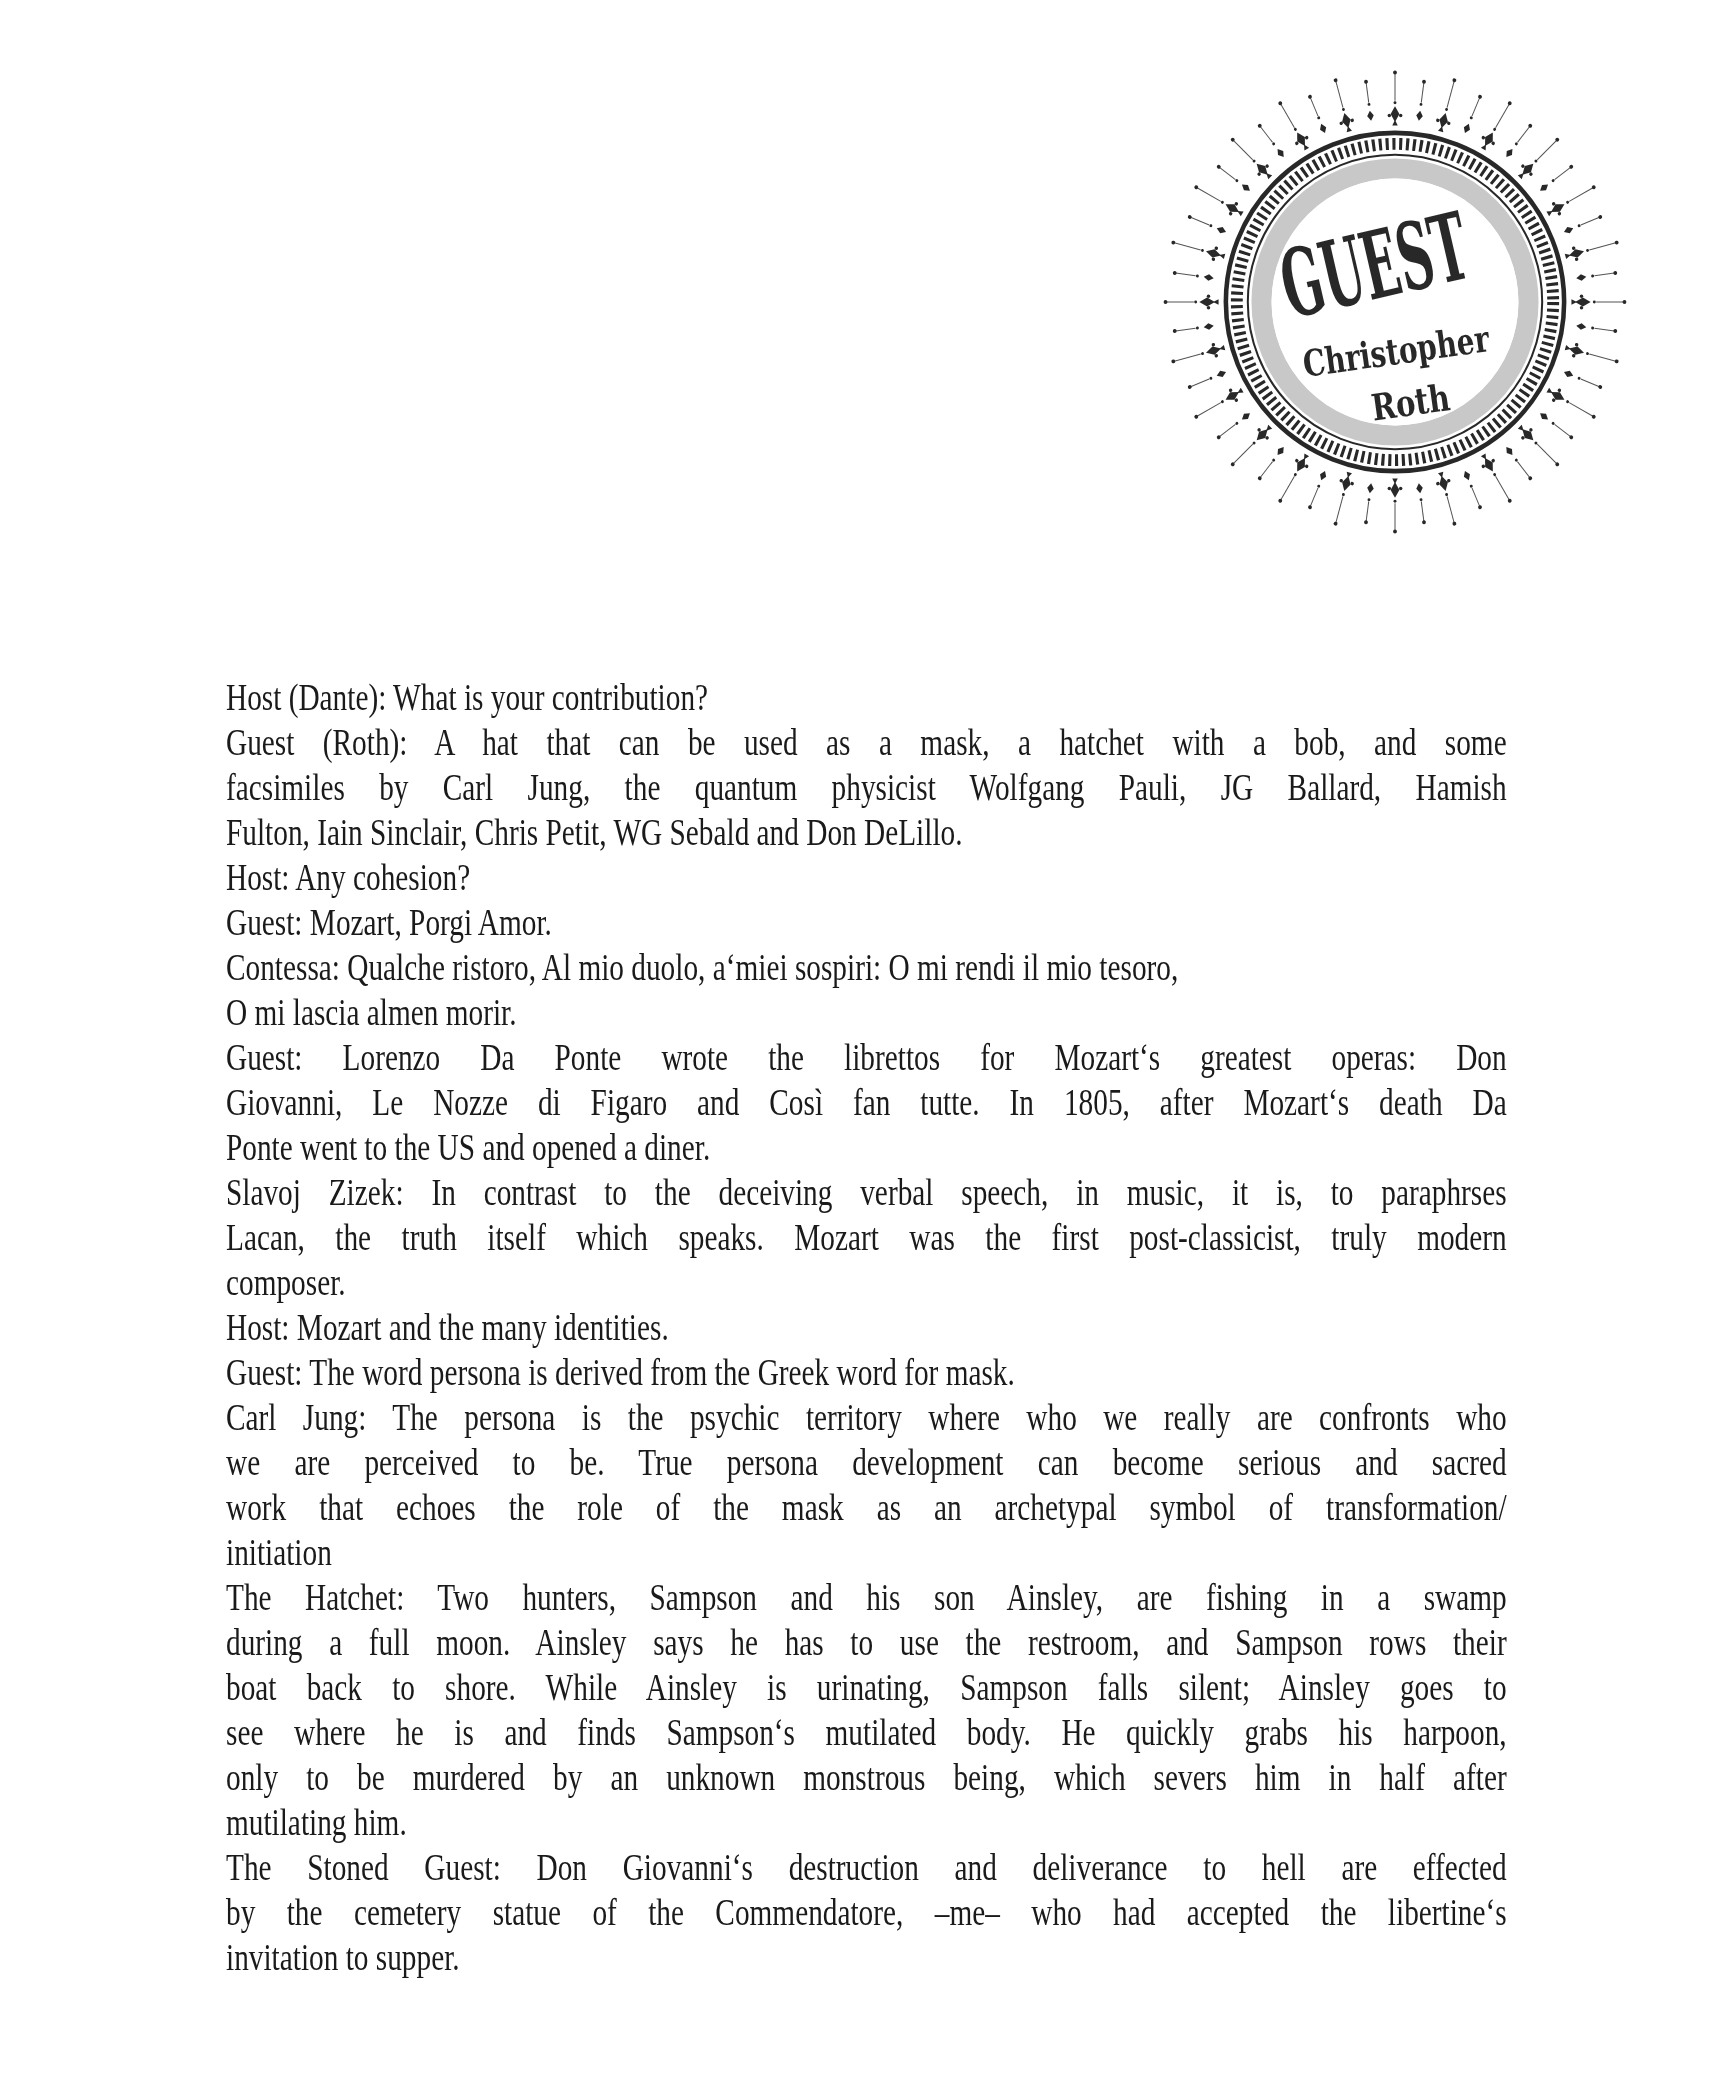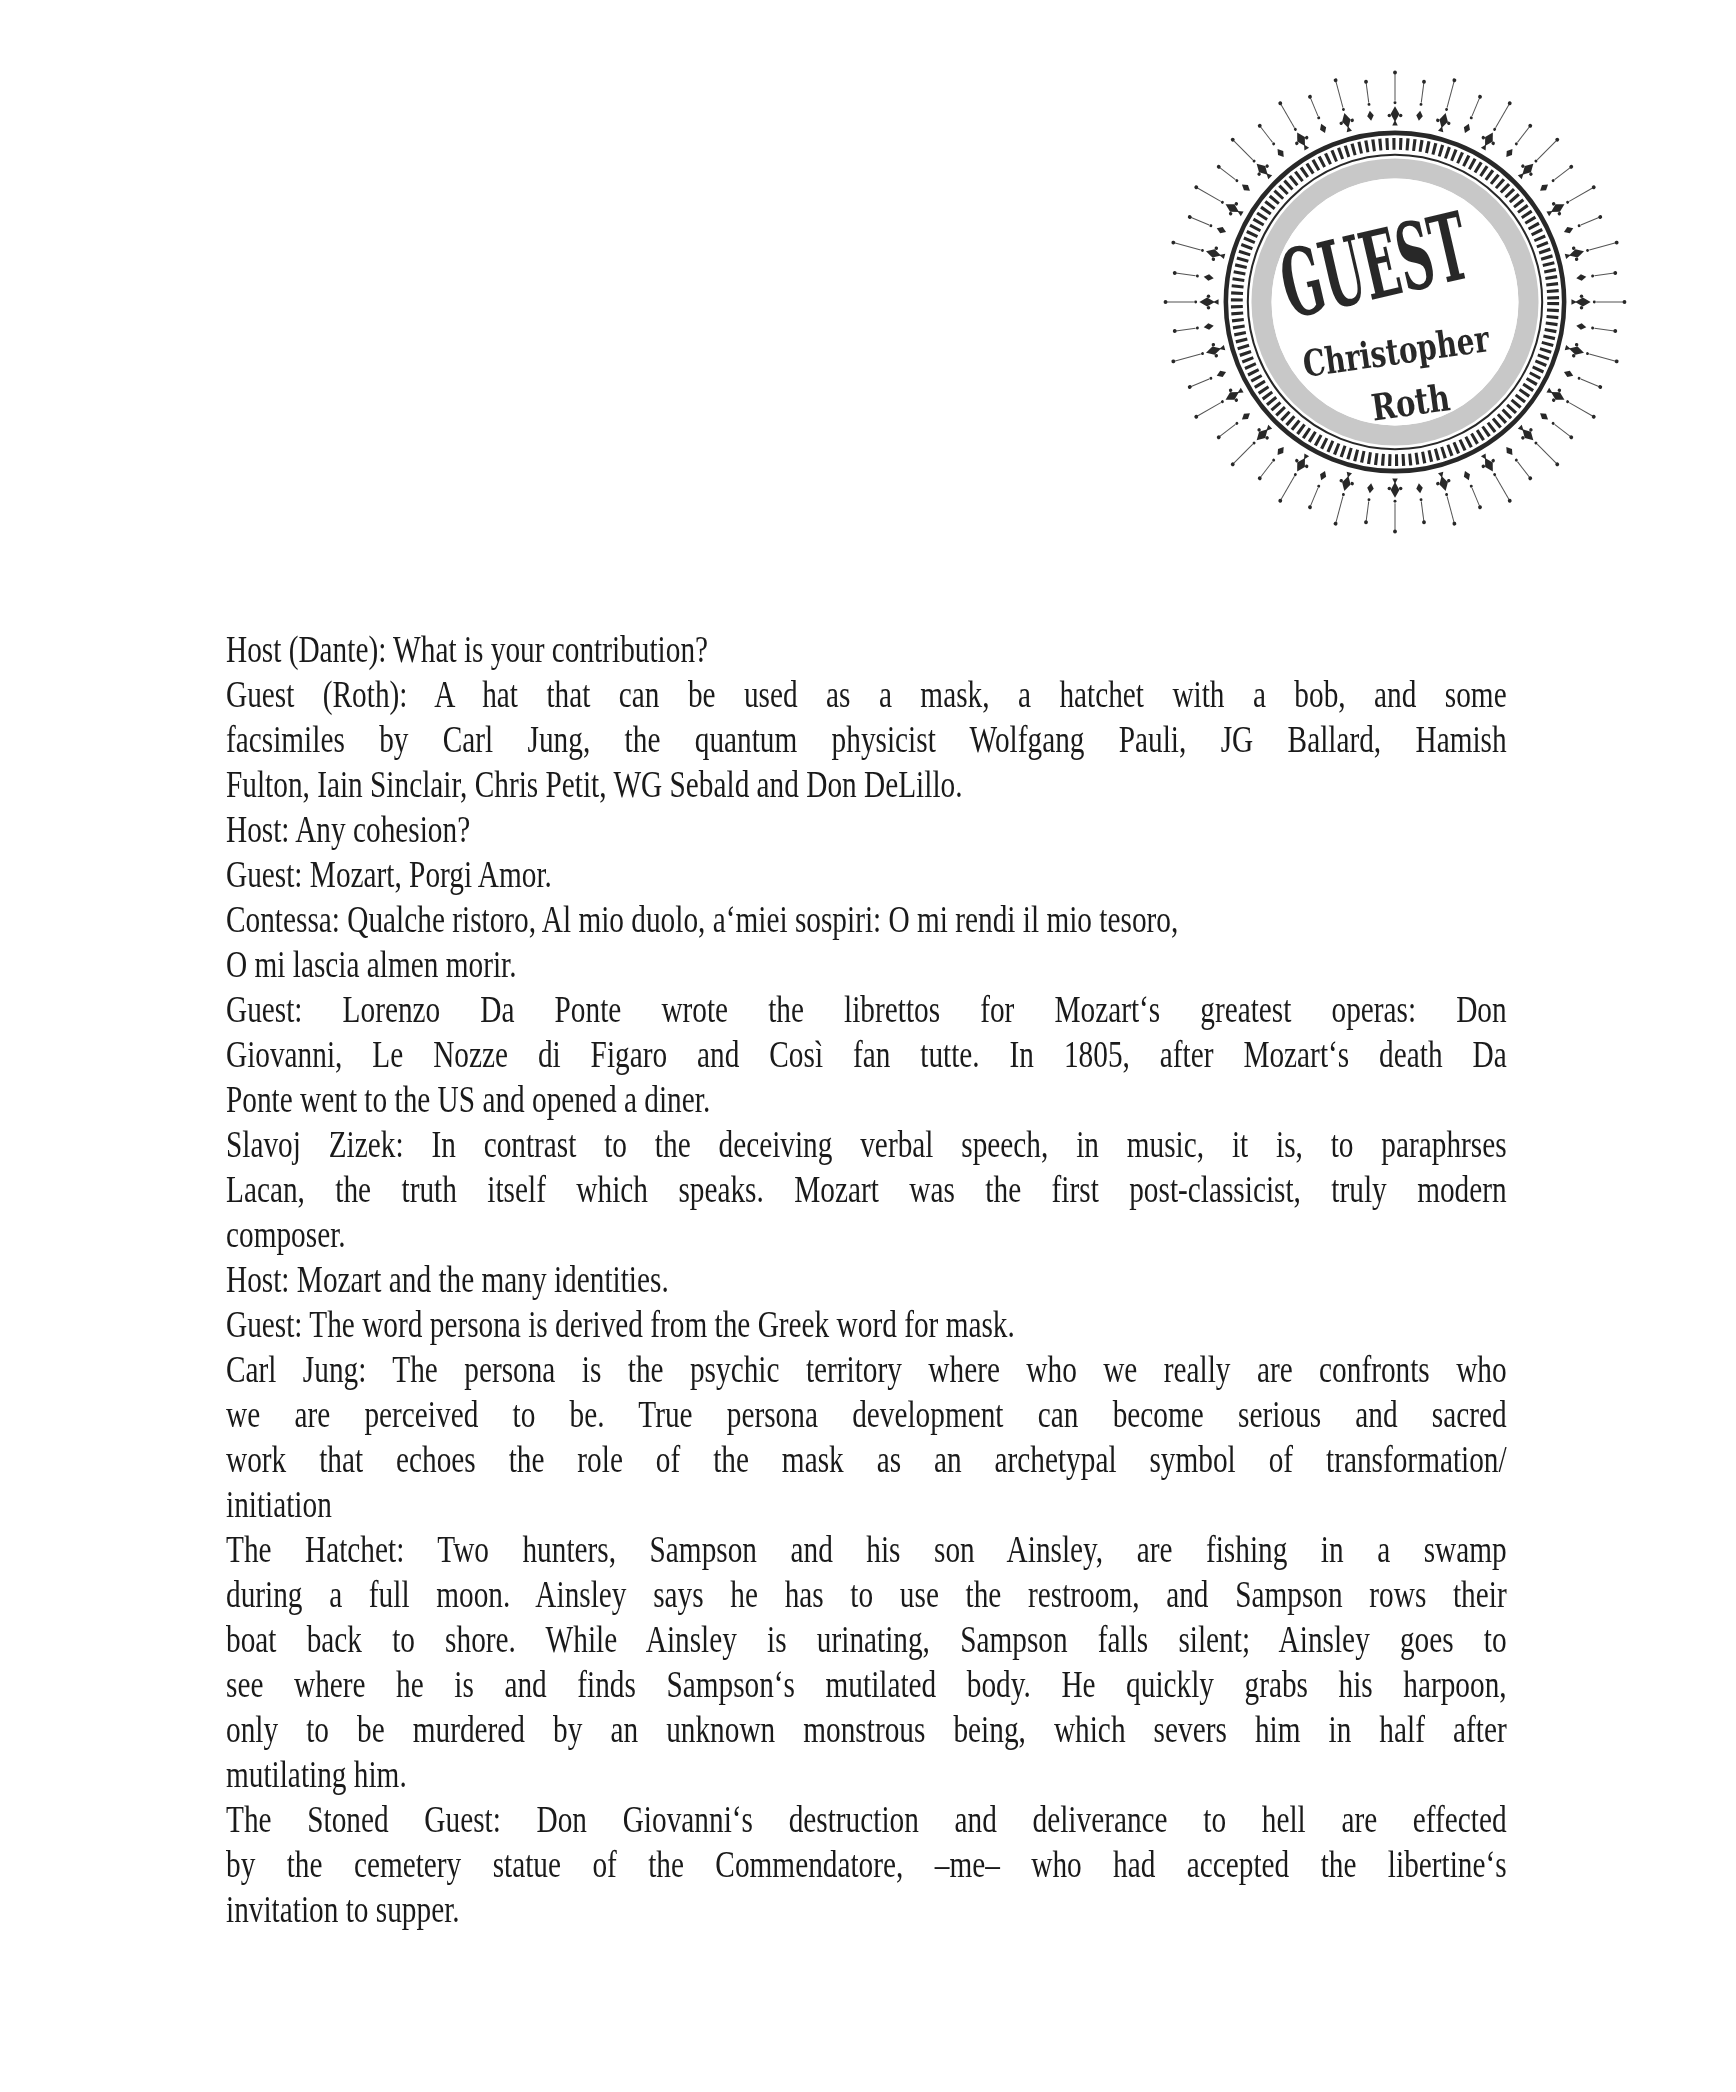--- a/index.html
+++ b/index.html
@@ -5,21 +5,21 @@
   html,body{margin:0;padding:0;background:#ffffff;}
   body{width:1736px;height:2092px;position:relative;overflow:hidden;
        font-family:"Liberation Serif",serif;}
   .page{position:absolute;inset:0;background:#ffffff;}
 
   
   .stamp-svg{position:absolute;left:1139px;top:46px;width:512px;height:512px;opacity:.95;}
   .stamp-svg text{font-family:"DejaVu Serif",serif;font-weight:bold;fill:currentColor;}
 
   
-  .doc{position:absolute;left:226px;top:627px;width:1281px;}
+  .doc{position:absolute;left:226px;top:675px;width:1281px;}
   .doc-inner{width:1617px;transform:scaleX(0.792);transform-origin:0 0;
              font-size:37px;line-height:45px;}
   .line{text-align:left;white-space:normal;}
   .line.j{text-align:justify;text-align-last:justify;}
 </style>
 </head>
 <body>
 
 <div class="page">
 

